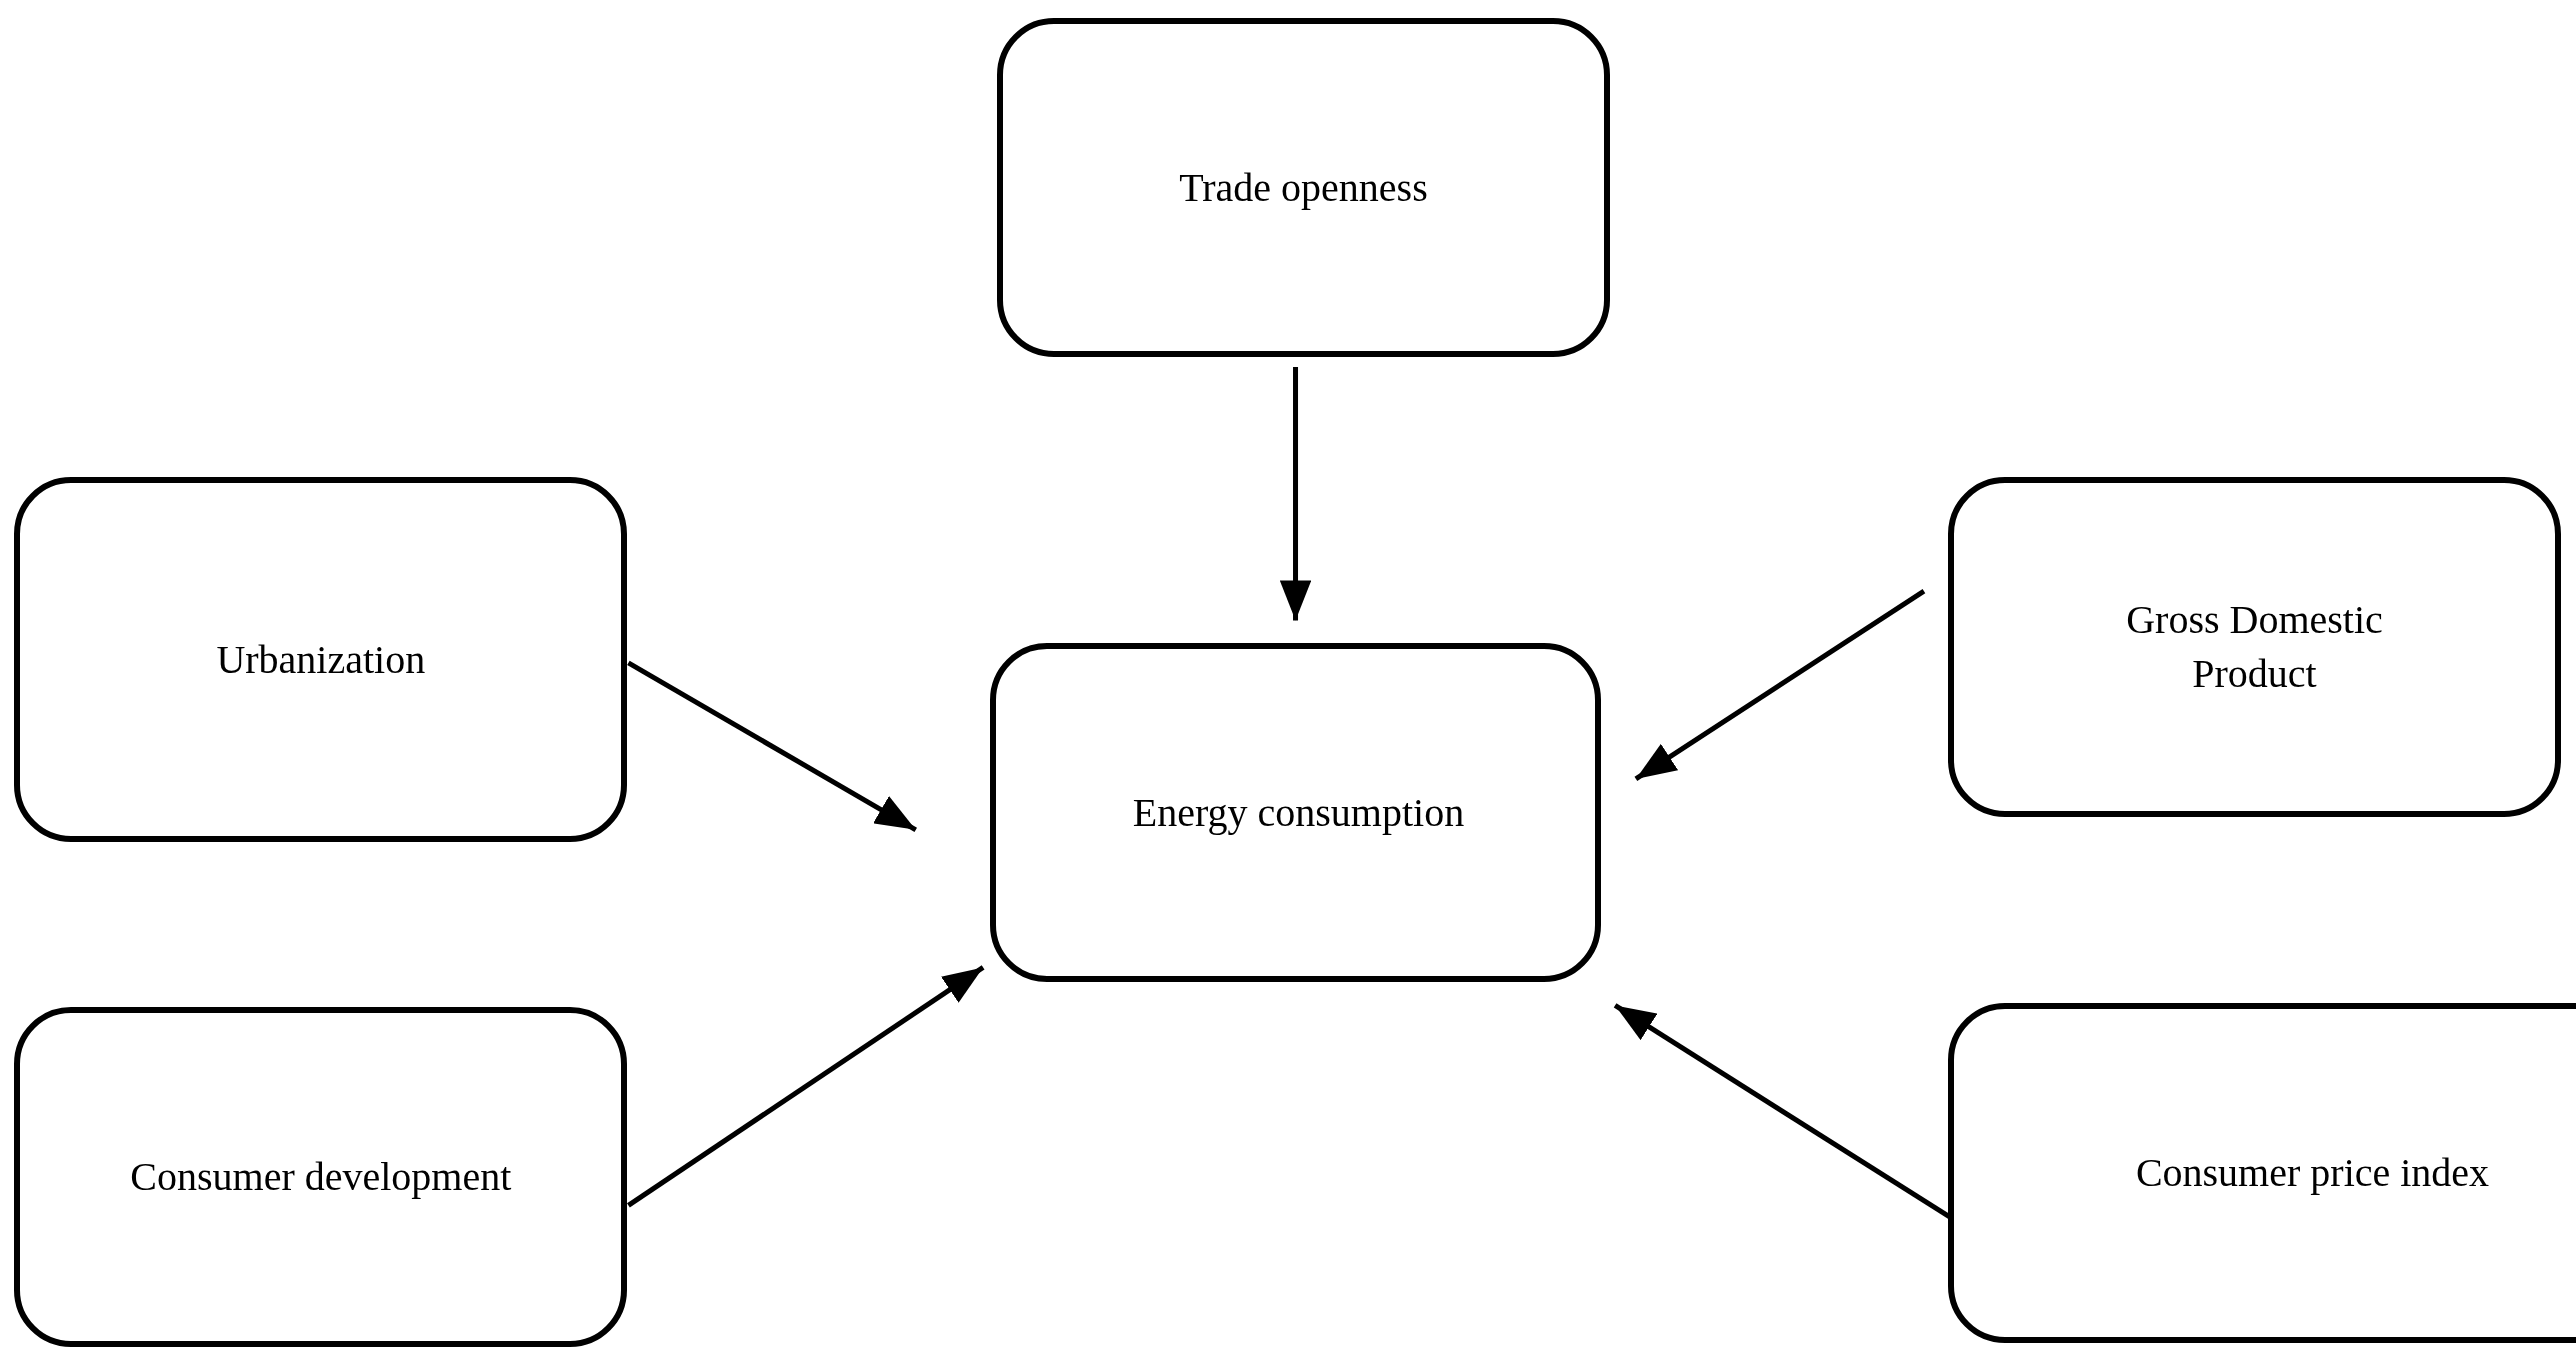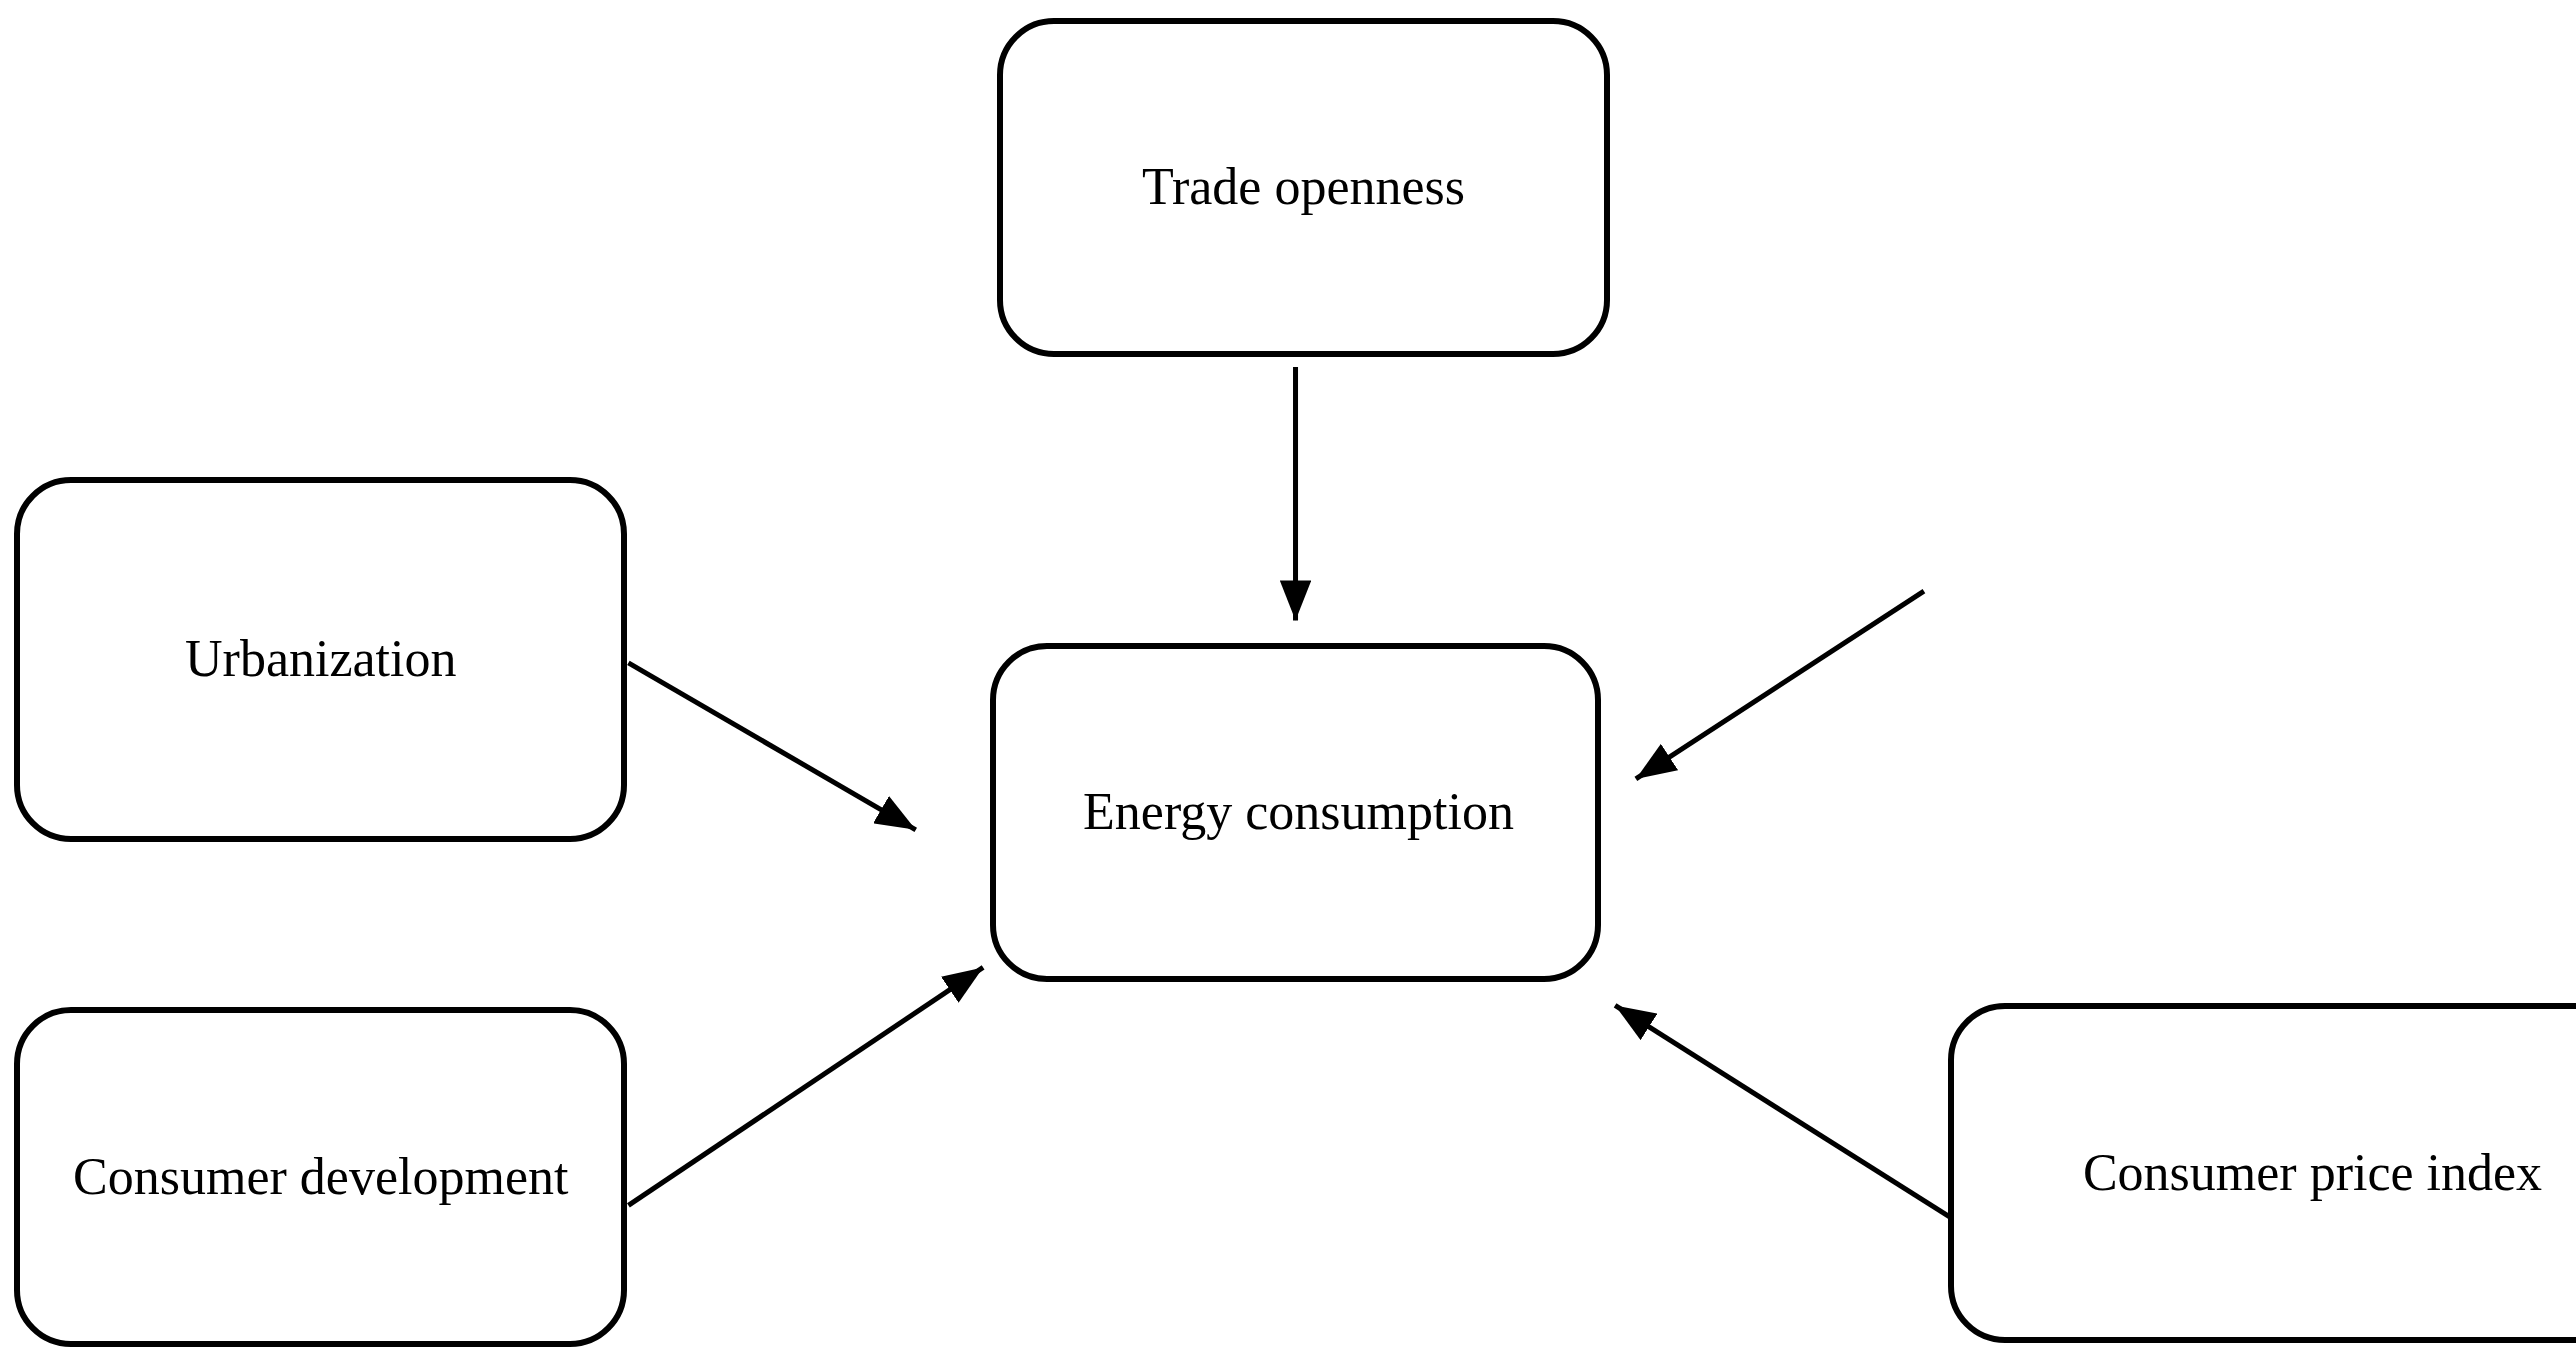--- a/index.html
+++ b/index.html
@@ -20,21 +20,21 @@
     box-sizing: border-box;
     border: 6.4px solid #000000;
     border-radius: 57px;
     background: #ffffff;
     display: flex;
     align-items: center;
     justify-content: center;
     text-align: center;
   }
   .box .label {
-    font-size: 52px;
+    font-size: 40px;
     line-height: 1.35;
     color: #000000;
   }
   
   .box-trade     { left: 997px; top: 18px;   width: 613px; height: 339px; }
   .box-urban     { left: 14.3px;   top: 477px;  width: 613px; height: 365px; }
   .box-financial { left: 14.3px;   top: 1007px; width: 613px; height: 340px; }
   .box-gdp       { left: 1948px; top: 477px;  width: 613px; height: 340px; }
   .box-cpi       { left: 1948px; top: 1003px; width: 729px; height: 340px; justify-content: center; }
   .box-energy    { left: 990px; top: 643px;  width: 611px; height: 339px; padding-left: 6px; }
@@ -71,20 +71,23 @@
   </div>
 
   <div class="box box-urban">
     <span class="label">Urbanization</span>
   </div>
 
   <div class="box box-financial">
     <span class="label">Consumer development</span>
   </div>
 
+  <div class="box box-gdp">
+    <span class="label">Gross Domestic Product</span>
+  </div>
 
   <div class="box box-cpi">
     <span class="label">Consumer price index</span>
   </div>
 
   <div class="box box-energy">
     <span class="label">Energy consumption</span>
   </div>
 
 </div>

